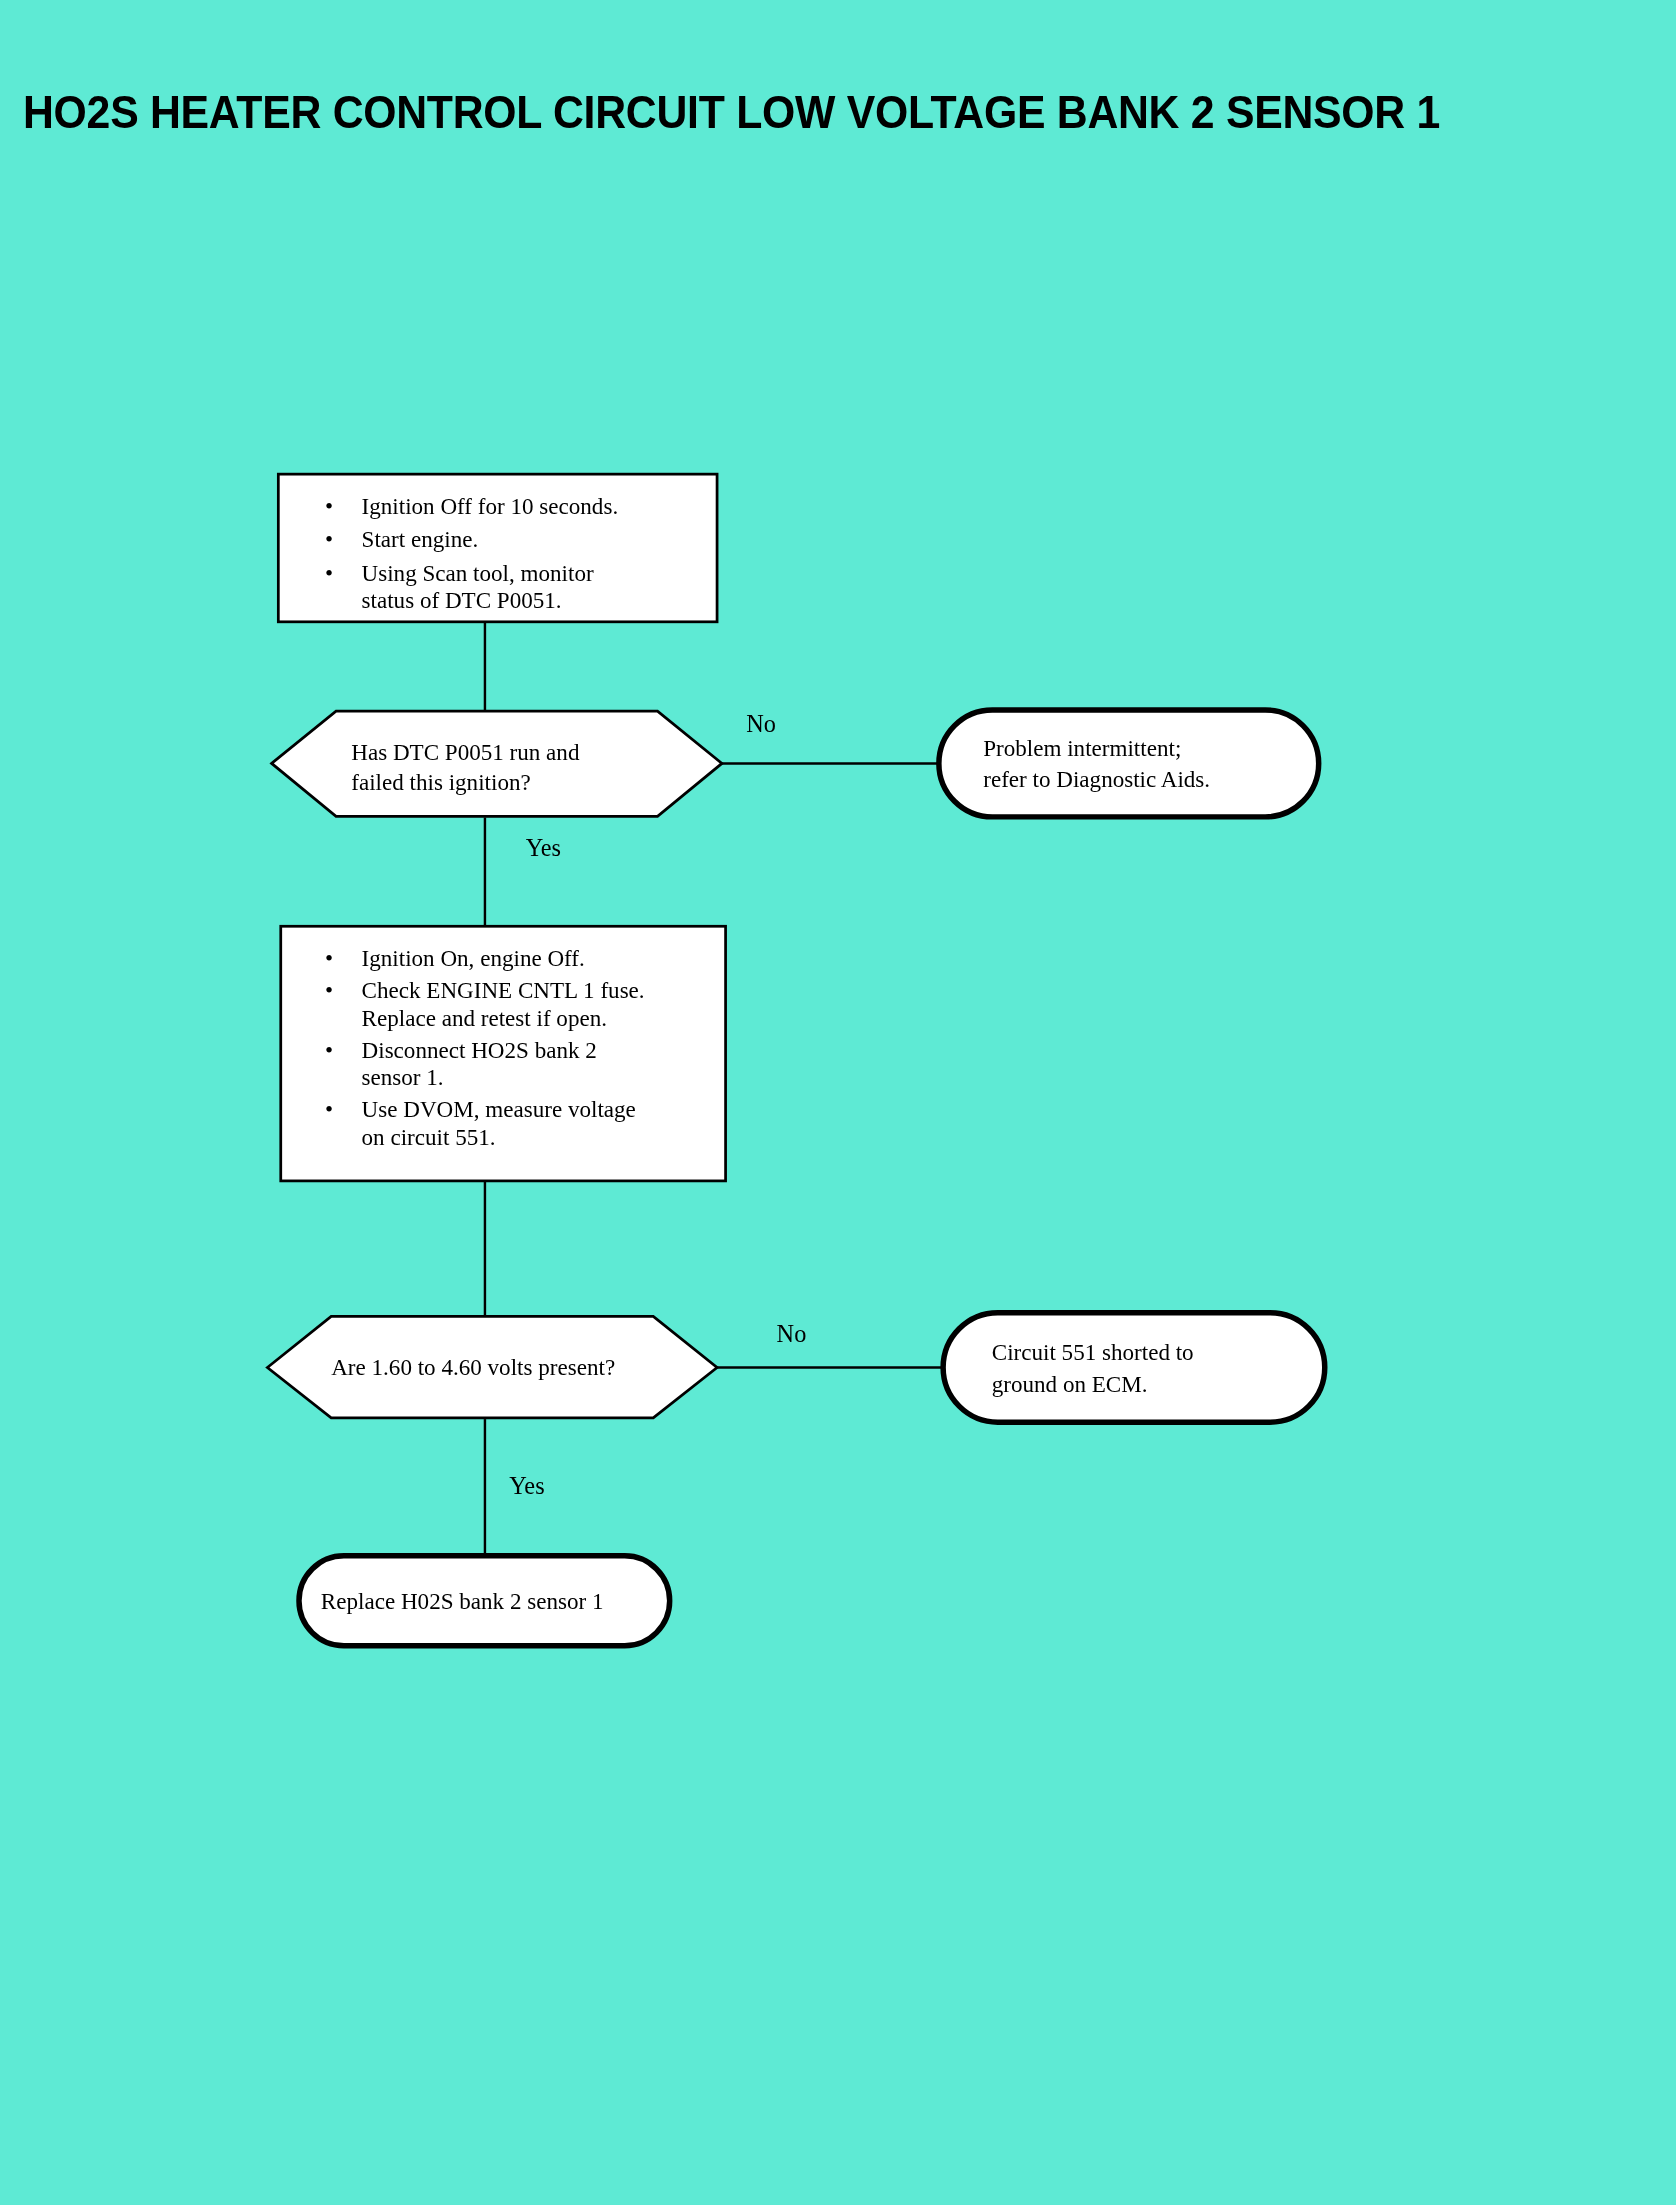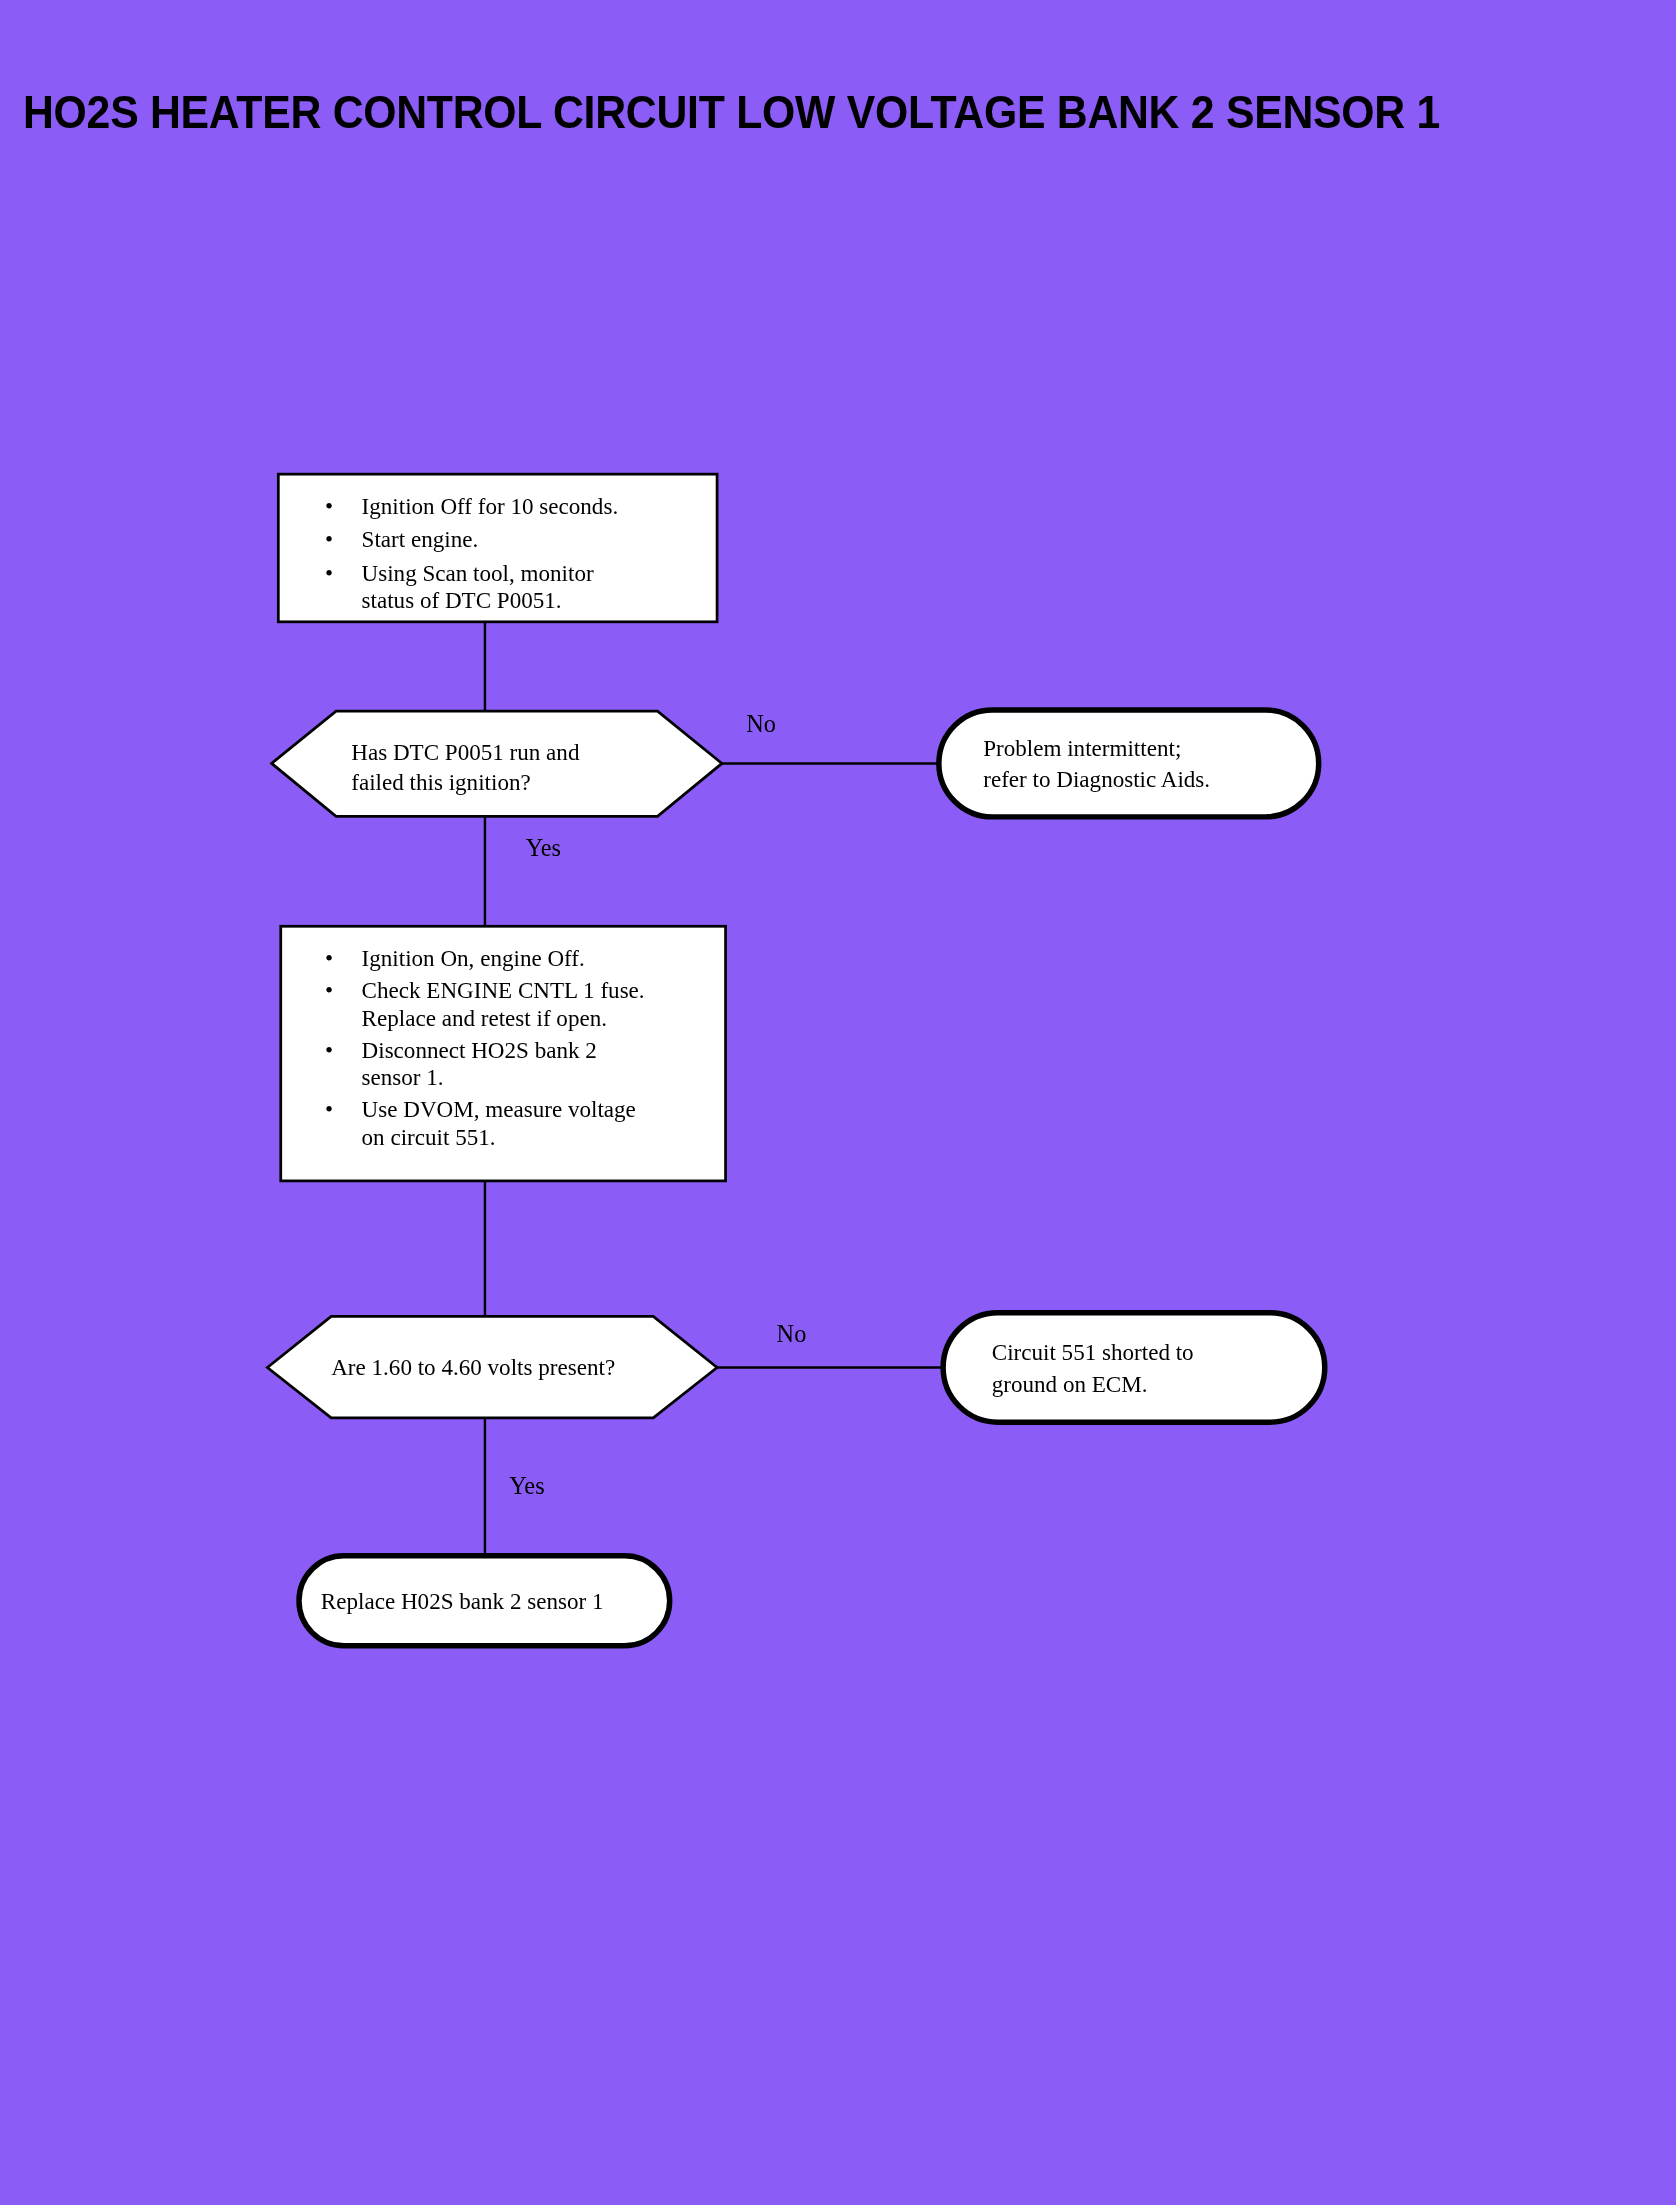--- a/index.html
+++ b/index.html
@@ -13,21 +13,21 @@
     position: relative;
     font-family: "Liberation Serif", "DejaVu Serif", serif;
     color: #000000;
     overflow: hidden;
   }
   #page {
     position: absolute;
     left: 0; top: 0;
     width: 1676px;
     height: 2205px;
-    background: #8b5cf6;
+    background: #5eead4;
   }
   #page-title {
     position: absolute;
     left: 23px;
     top: 84px;
     width: 1641px;
     font-family: "Liberation Sans", "DejaVu Sans", sans-serif;
     font-weight: bold;
     font-size: 46px;
     line-height: 56px;

